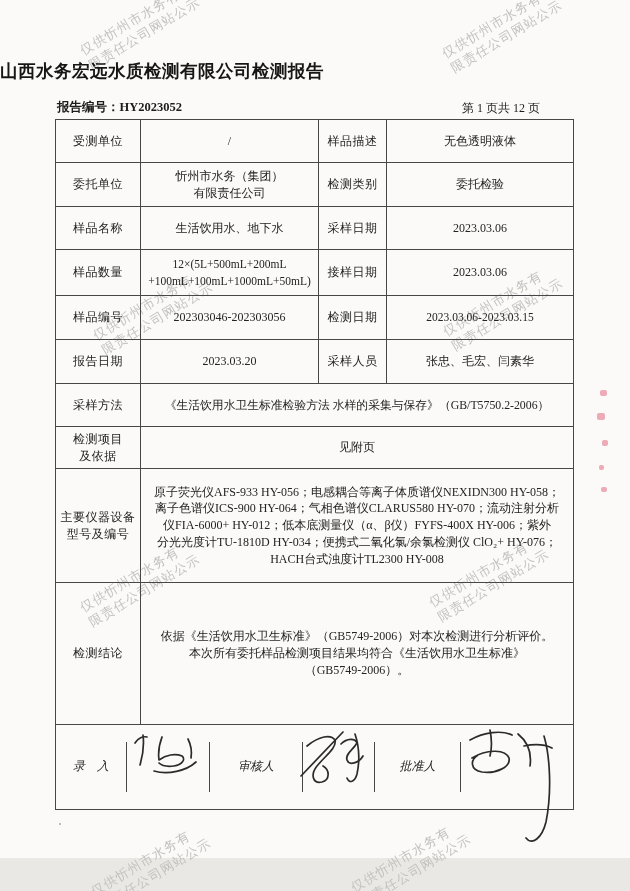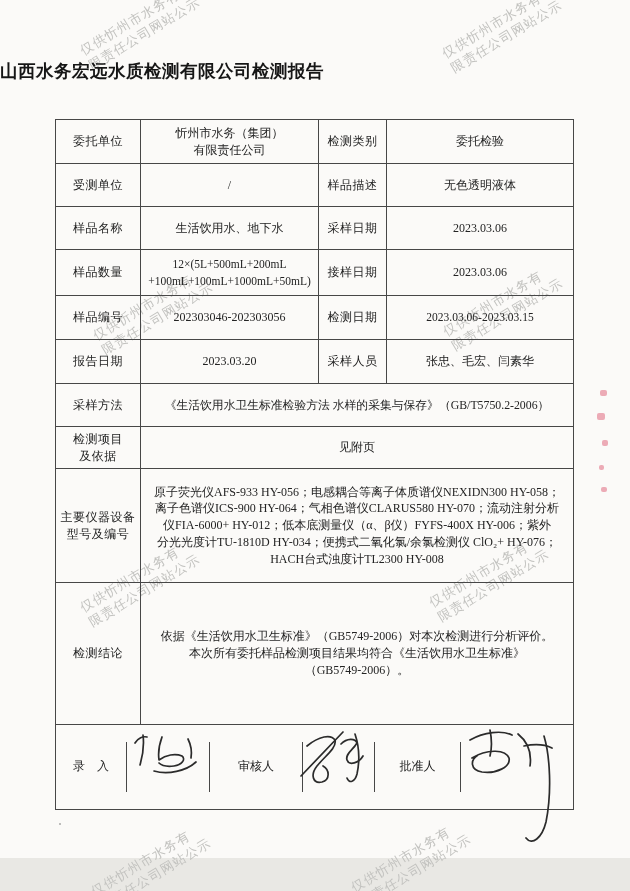--- a/index.html
+++ b/index.html
@@ -122,41 +122,45 @@
   <div class="wm" style="left:151px;top:867px;">
     <span>仅供忻州市水务有</span>
     <span>限责任公司网站公示</span>
   </div>
   <div class="wm" style="left:411px;top:863px;">
     <span>仅供忻州市水务有</span>
     <span>限责任公司网站公示</span>
   </div>
 
   <div class="title">山西水务宏远水质检测有限公司检测报告</div>
+  <div class="meta">
+    <span class="report-no">报告编号：HY2023052</span>
+    <span class="page-info">第 1 页共 12 页</span>
+  </div>
 
   <table class="report">
     <colgroup>
         <col style="width:85px">
         <col style="width:178px">
         <col style="width:68px">
         <col style="width:187px">
       </colgroup>
     <tbody>
-        <tr style="height:44px;">
+        <tr style="height:43px;">
+      <td class="lab">受测单位</td>
+      <td>/</td>
+      <td class="lab">样品描述</td>
+      <td>无色透明液体</td>
+    </tr>
+    <tr style="height:44px;">
       <td class="lab">委托单位</td>
       <td>忻州市水务（集团）
 有限责任公司</td>
       <td class="lab">检测类别</td>
       <td>委托检验</td>
-    </tr>
-    <tr style="height:43px;">
-      <td class="lab">受测单位</td>
-      <td>/</td>
-      <td class="lab">样品描述</td>
-      <td>无色透明液体</td>
     </tr>
     <tr style="height:43px;">
       <td class="lab">样品名称</td>
       <td>生活饮用水、地下水</td>
       <td class="lab">采样日期</td>
       <td>2023.03.06</td>
     </tr>
     <tr style="height:46px;">
       <td class="lab">样品数量</td>
       <td style="font-size:11.5px;">12×(5L+500mL+200mL
@@ -194,21 +198,21 @@
 分光光度计TU-1810D  HY-034；便携式二氧化氯/余氯检测仪 ClO₂+  HY-076；
 HACH台式浊度计TL2300  HY-008</td>
     </tr>
     <tr style="height:142px;">
       <td class="lab">检测结论</td>
       <td colspan="3" class="conclusion">依据《生活饮用水卫生标准》（GB5749-2006）对本次检测进行分析评价。
 本次所有委托样品检测项目结果均符合《生活饮用水卫生标准》
 （GB5749-2006）。</td>
     </tr>
     <tr style="height:50px;">
-      <td colspan="4" style="padding:0;">
+      <td colspan="4" style="padding:0;font-style:italic;">
         <div class="sigflex">
           <div class="sw0 lab">录　入</div>
           <div class="sw1"></div>
           <div class="sw2 lab">审核人</div>
           <div class="sw3"></div>
           <div class="sw4 lab">批准人</div>
           <div class="sw5"></div>
         </div>
       </td>
     </tr>

